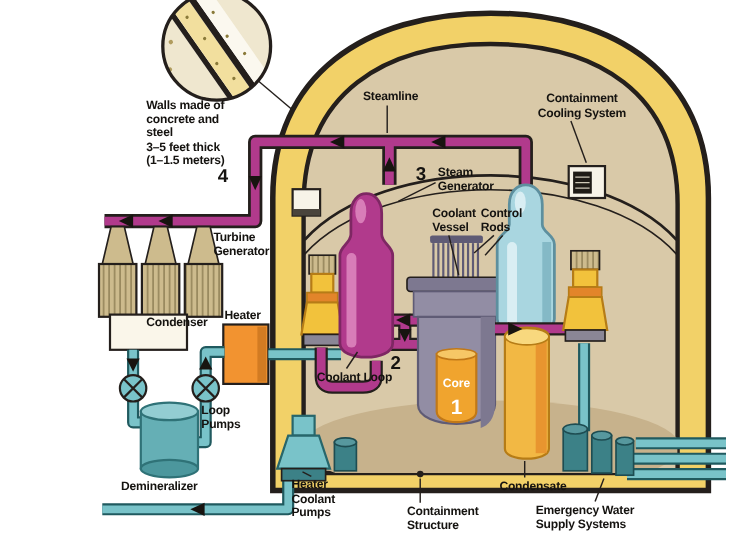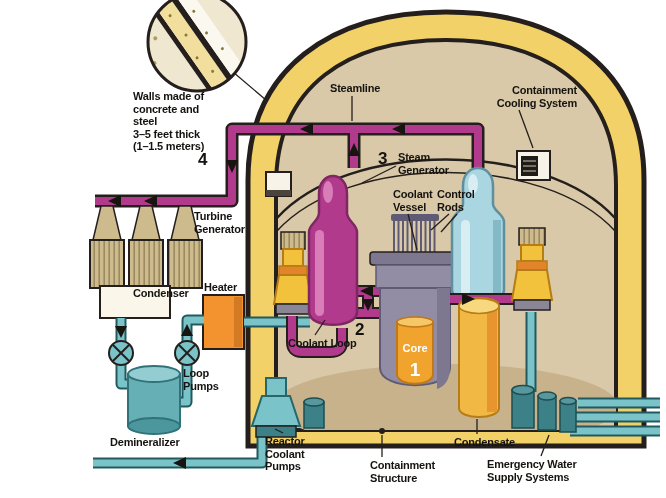--- a/index.html
+++ b/index.html
@@ -1,21 +1,21 @@
 <!DOCTYPE html>
 <html style="--ink: #241f1c; --wall-yellow: #f2d168; --interior-tan: #d9c9a8; --floor-tan: #c7b28c; --primary-magenta: #b13a8c; --magenta-edge: #7e2763; --magenta-light: #dd85bd; --vessel-gray: #928da4; --core-orange: #f0a42e; --secondary-blue: #a9d6e0; --pressurizer-yellow: #f2b844; --pipe-teal: #79c3c9; --teal-dark: #3c8187; --turbine-khaki: #cdbb8d; --heater-orange: #f29330; --pump-yellow: #f2c23c; --pump-orange: #e2852a;"><head>
 <meta charset="utf-8">
 <style>
   *{margin:0;padding:0;box-sizing:border-box}
   body{background:#ffffff;font-family:"Liberation Sans",sans-serif}
   #stage{position:relative;width:666px;height:498px;background:#fff;overflow:hidden}
   #stage svg{position:absolute;left:0;top:0}
   .lbl{position:absolute;font-weight:bold;font-size:11px;line-height:12.5px;color:#151310;letter-spacing:-.2px}
   .nw{white-space:nowrap}
-  .ctr{text-align:right}
+  .ctr{text-align:center}
   .num{position:absolute;font-weight:bold;font-size:17px;color:#151310}
   .core-word{font:bold 11px "Liberation Sans",sans-serif;fill:#ffffff}
   .core-digit{font:bold 19px "Liberation Sans",sans-serif;fill:#ffffff}
 </style>
 </head>
 <body>
 
 <div id="stage">
 
 <svg width="666" height="498" viewBox="0 0 666 498">
@@ -273,18 +273,18 @@
 <div class="lbl" style="left:398px;top:151px;width:68px">Steam Generator</div>
 <div class="lbl" style="left:393px;top:188px;width:54px">Coolant Vessel</div>
 <div class="lbl" style="left:437px;top:188px;width:50px">Control Rods</div>
 
 <div class="lbl nw" style="left:133px;top:287px">Condenser</div>
 <div class="lbl nw" style="left:204px;top:281px">Heater</div>
 <div class="lbl nw" style="left:288px;top:337px">Coolant Loop</div>
 <div class="num" style="left:355px;top:320px">2</div>
 <div class="lbl" style="left:183px;top:367px;width:50px">Loop Pumps</div>
 <div class="lbl nw" style="left:110px;top:436px">Demineralizer</div>
-<div class="lbl" style="left:265px;top:435px;width:58px">Reactor Coolant Pumps</div>
+<div class="lbl" style="left:265px;top:435px;width:58px">Heater Coolant Pumps</div>
 <div class="lbl" style="left:370px;top:459px;width:84px">Containment Structure</div>
 <div class="lbl nw" style="left:454px;top:436px">Condensate</div>
 <div class="lbl" style="left:487px;top:458px;width:112px">Emergency Water Supply Systems</div>
 
 </div>
 
 </body></html>

